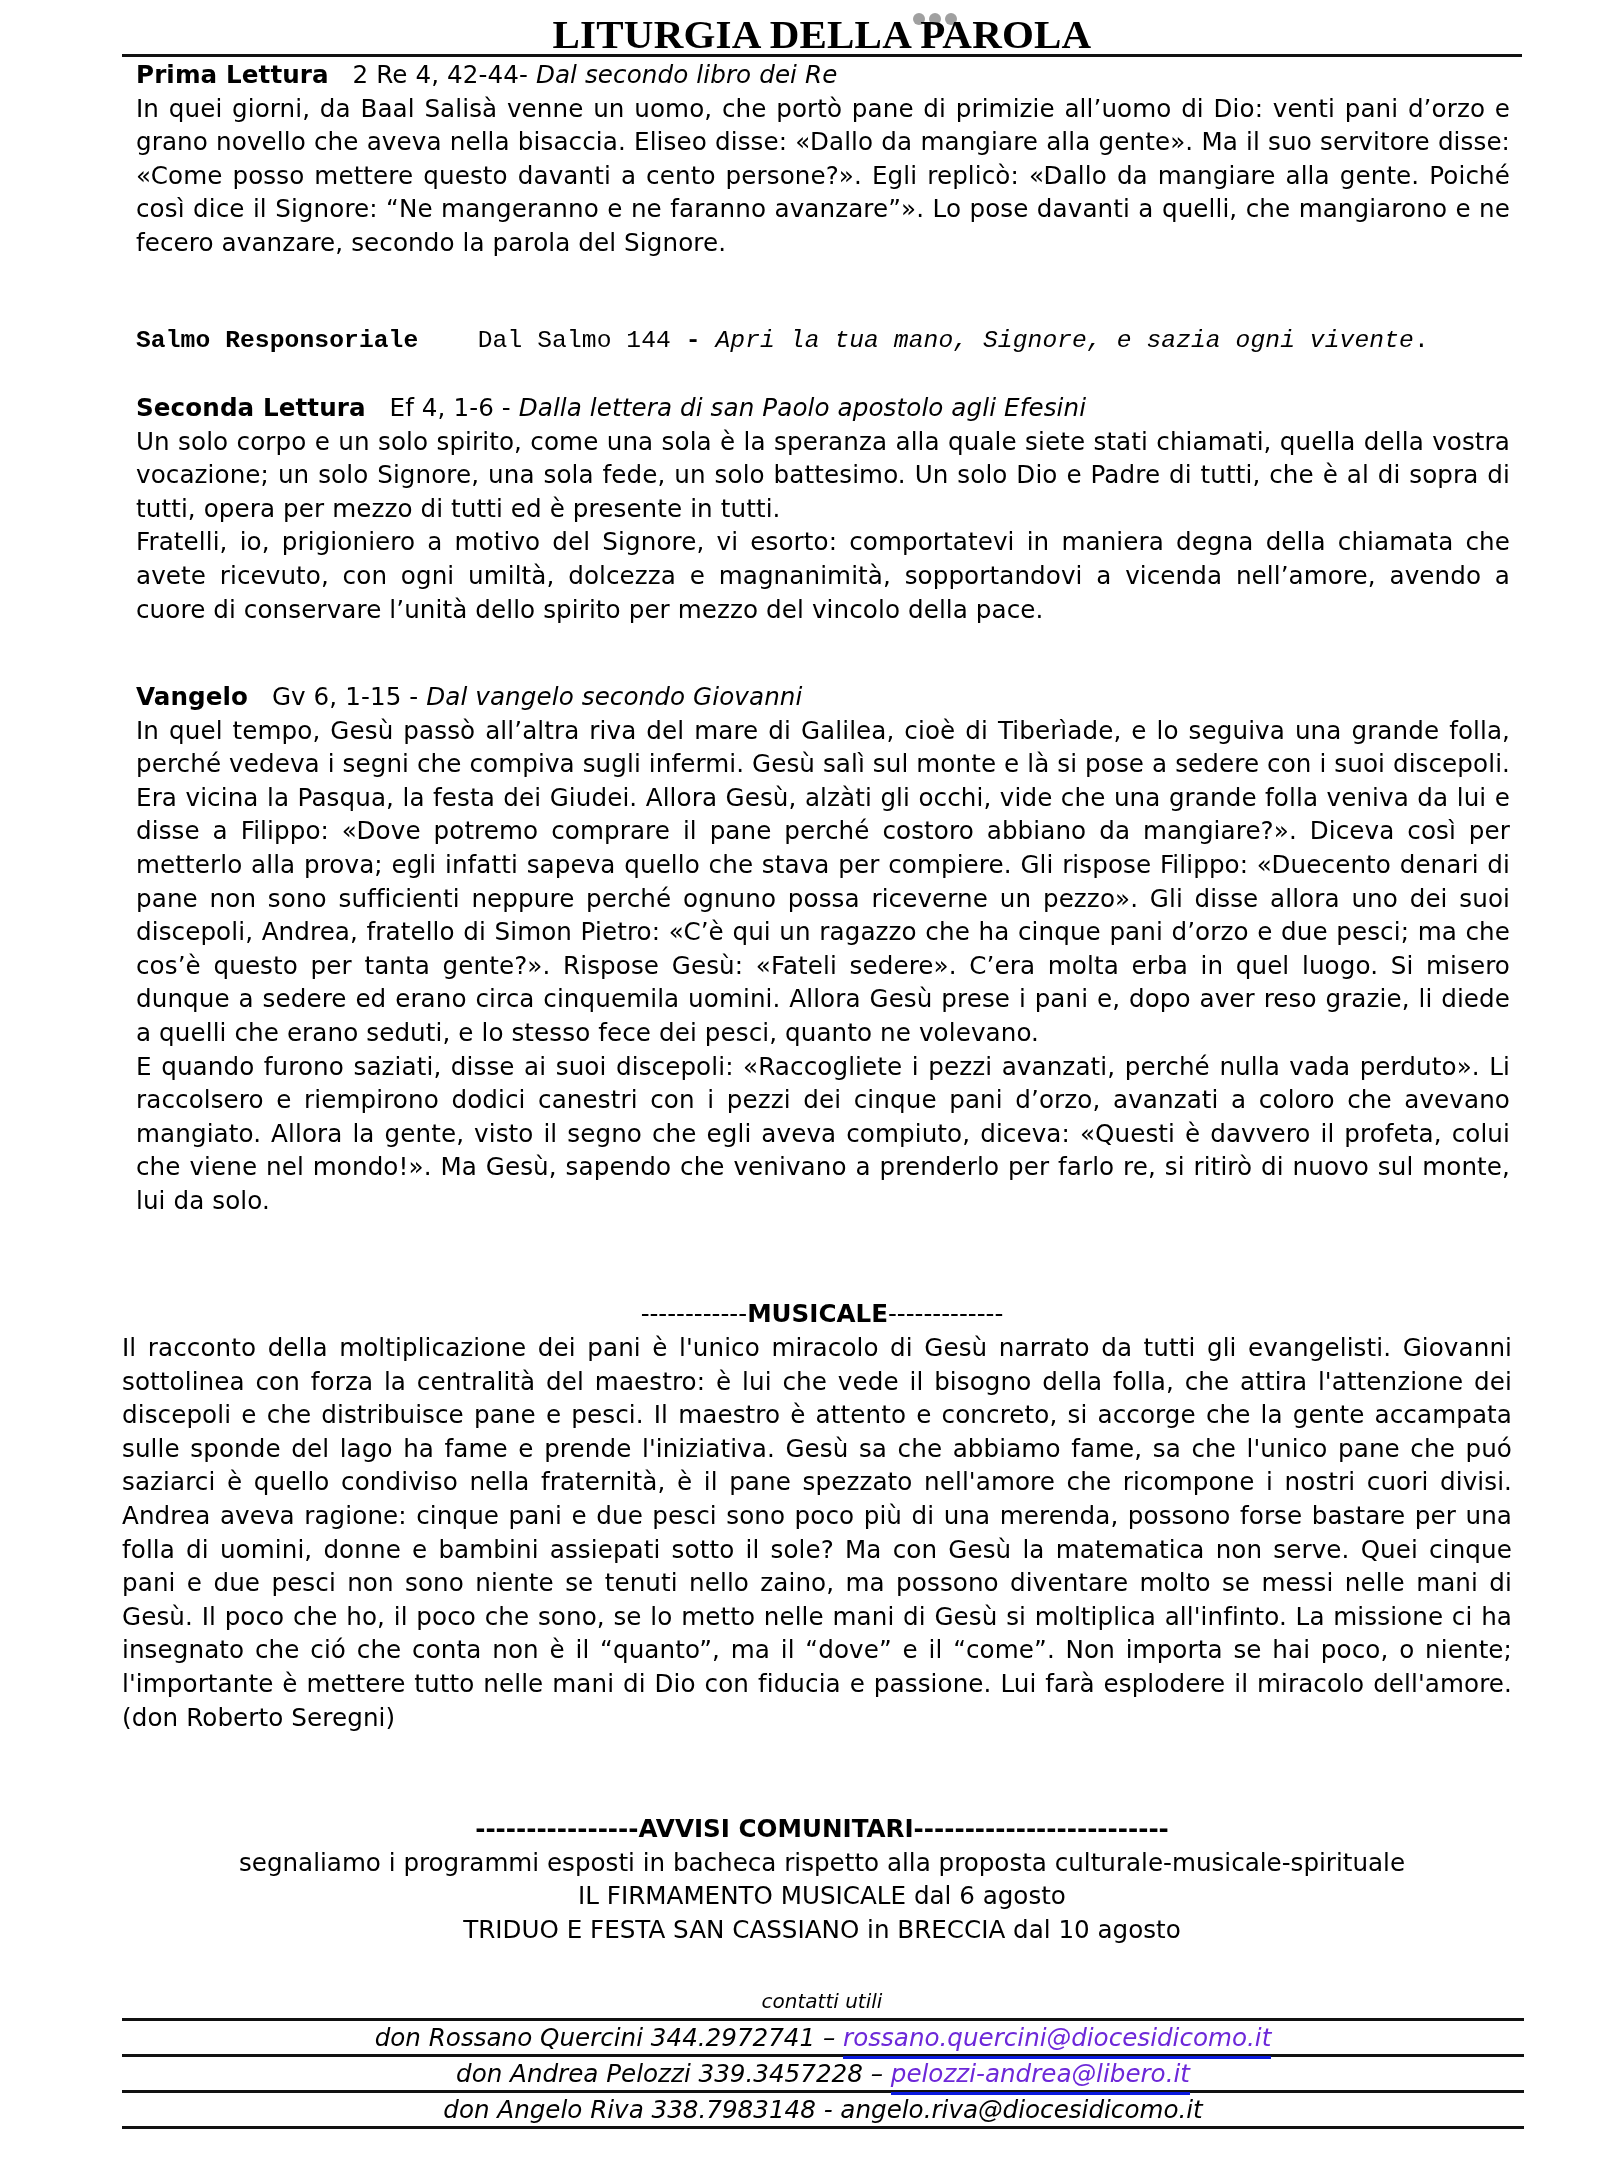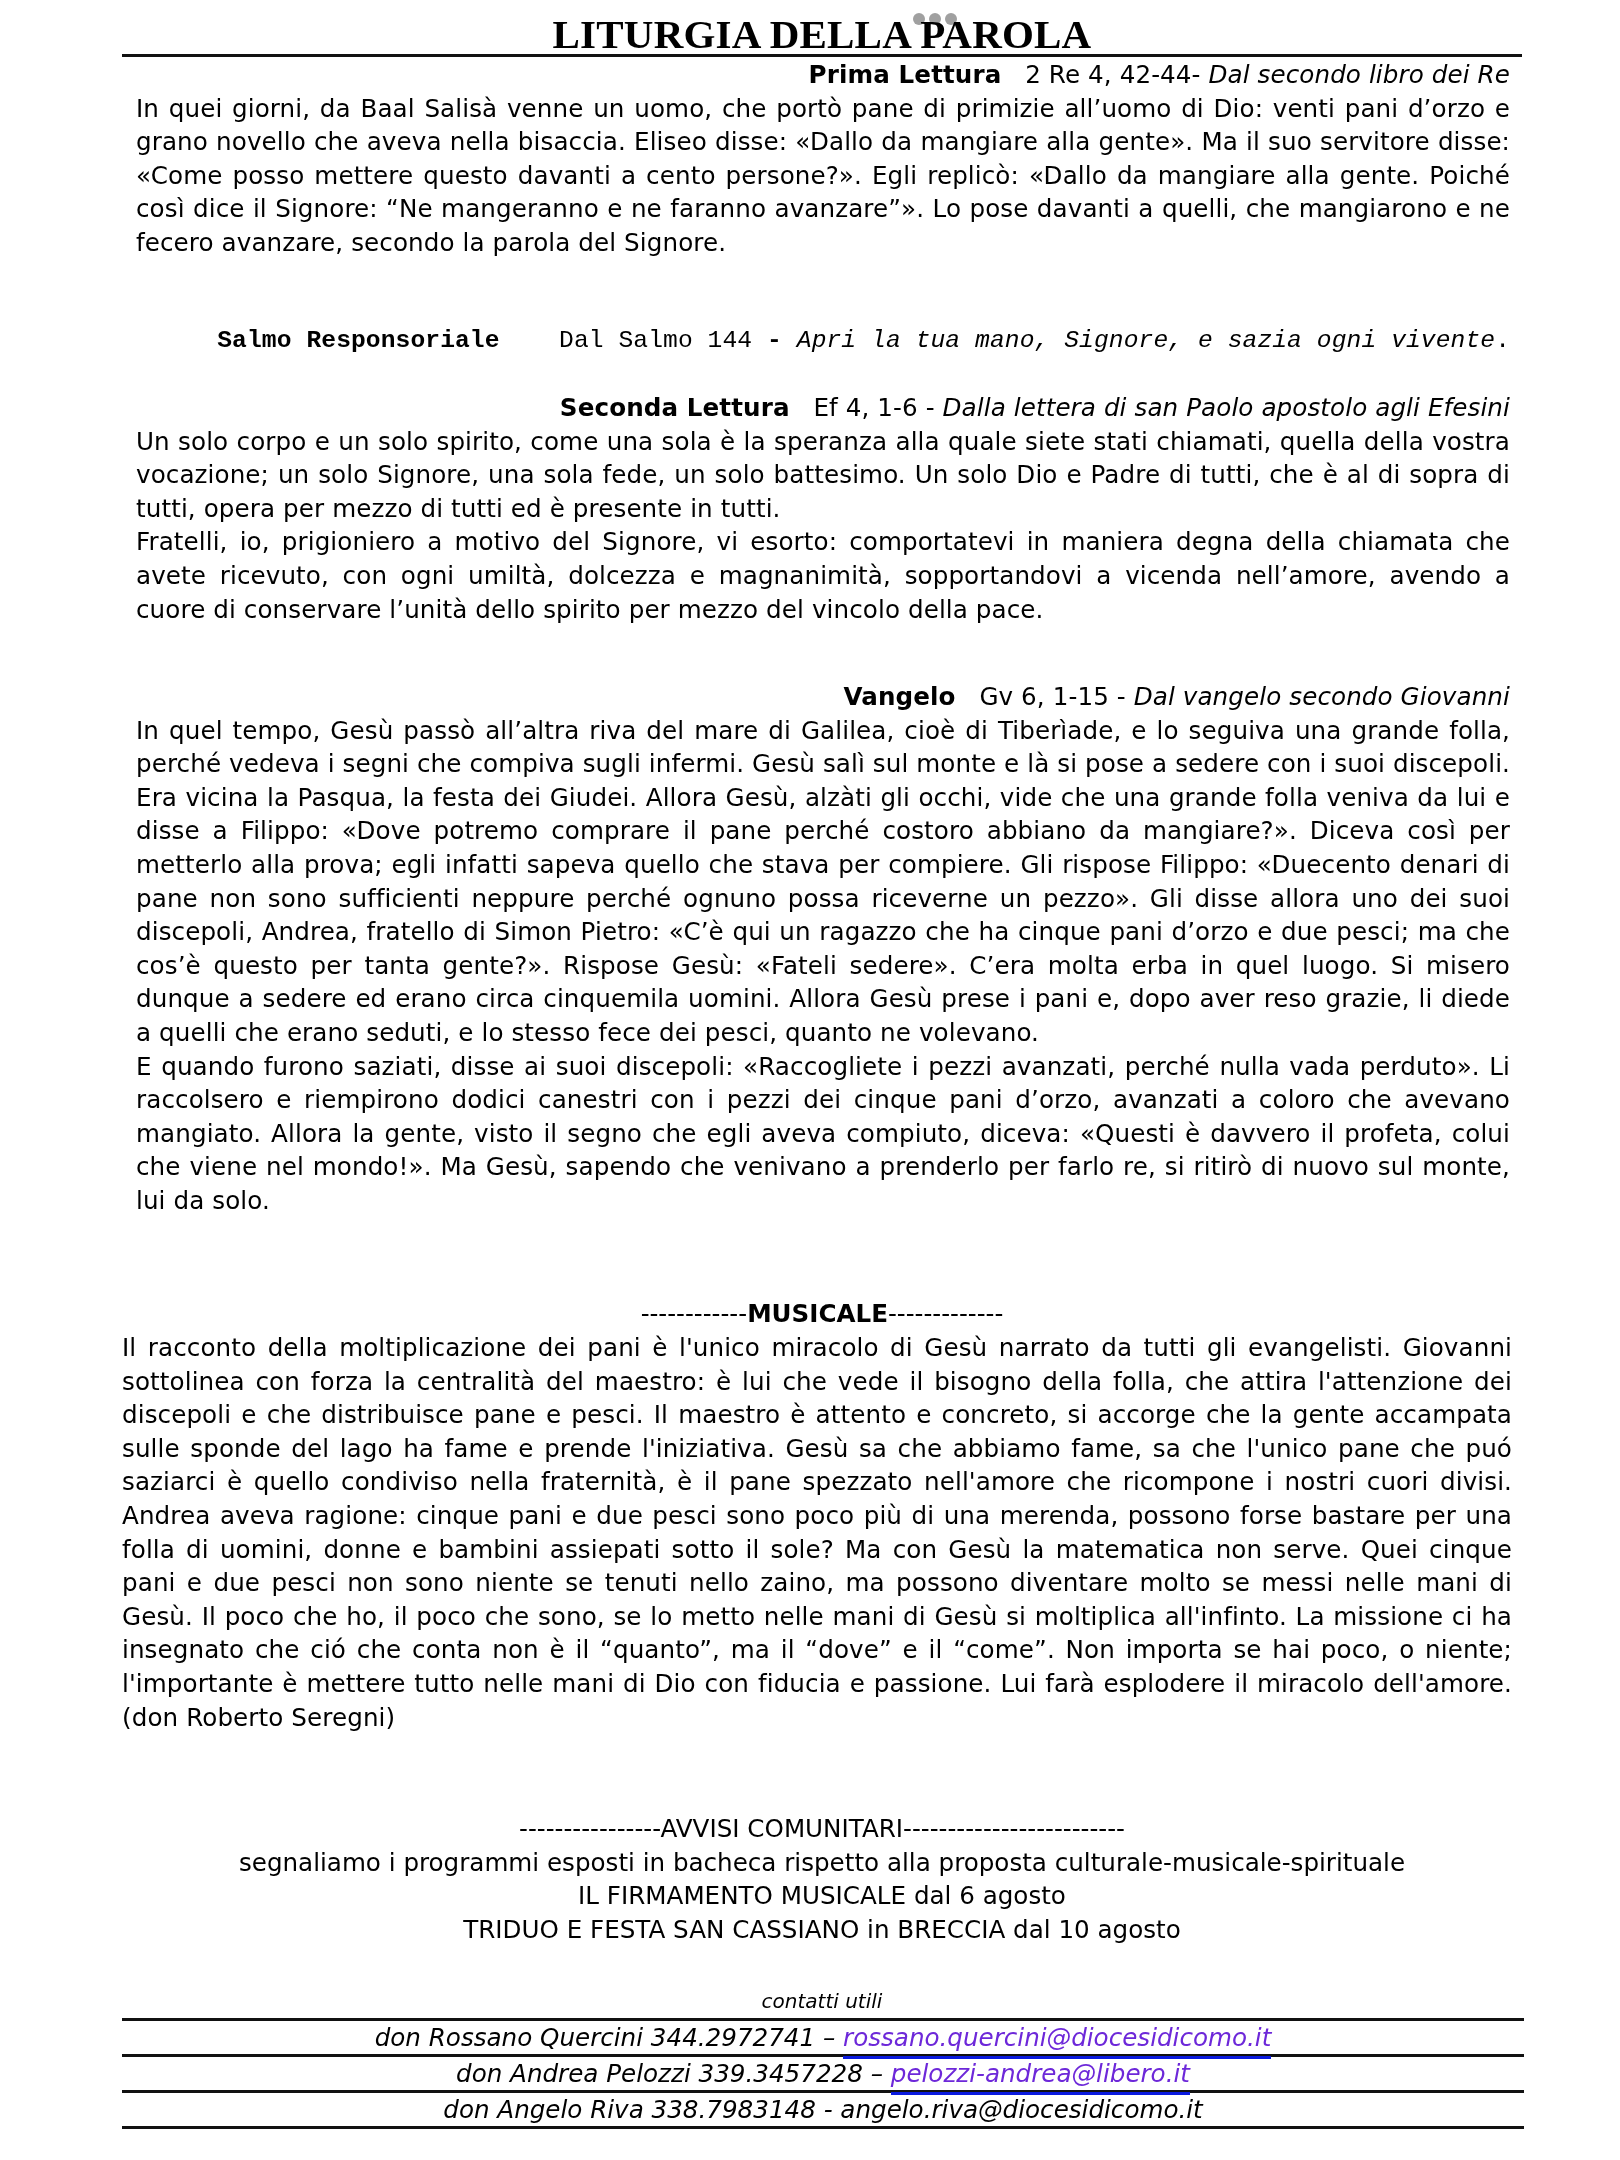--- a/index.html
+++ b/index.html
@@ -20,21 +20,21 @@
     font-size: 41px; letter-spacing: 0.2px; line-height: 36px;
   }
   .rule-top { position: absolute; left: 0; top: 54px; width: 1400px; height: 3px; background: #111; }
 
   
   .text-block {
     position: absolute; font-size: 24.6px; line-height: 33.6px;
     text-align: justify; letter-spacing: 0.1px;
   }
   .reading { left: 136px; width: 1374px; }
-  .heading-line { white-space: nowrap; text-align: right; }
+  .heading-line { white-space: nowrap; text-align: left; }
   .heading-line b { font-weight: bold; }
   .heading-line i { font-style: italic; }
   .para { margin: 0; text-align: justify; text-align-last: left; }
 
   
   .section-title {
     position: absolute; left: 122px; width: 1400px; text-align: center;
     font-size: 24.6px; line-height: 33.6px; white-space: nowrap;
   }
   .section-title b { font-weight: bold; }
@@ -98,21 +98,21 @@
     <p class="para">E quando furono saziati, disse ai suoi discepoli: «Raccogliete i pezzi avanzati, perché nulla vada perduto». Li raccolsero e riempirono dodici canestri con i pezzi dei cinque pani d’orzo, avanzati a coloro che avevano mangiato. Allora la gente, visto il segno che egli aveva compiuto, diceva: «Questi è davvero il profeta, colui che viene nel mondo!». Ma Gesù, sapendo che venivano a prenderlo per farlo re, si ritirò di nuovo sul monte, lui da solo.</p>
   </div>
 
   <div class="section-title" style="top: 1297px;">
     <span>------------</span><b>MUSICALE</b><span>-------------</span>
   </div>
   <div class="text-block commento" style="top: 1331px;">
     <p class="para">Il racconto della moltiplicazione dei pani è l'unico miracolo di Gesù narrato da tutti gli evangelisti. Giovanni sottolinea con forza la centralità del maestro: è lui che vede il bisogno della folla, che attira l'attenzione dei discepoli e che distribuisce pane e pesci. Il maestro è attento e concreto, si accorge che la gente accampata sulle sponde del lago ha fame e prende l'iniziativa. Gesù sa che abbiamo fame, sa che l'unico pane che puó saziarci è quello condiviso nella fraternità, è il pane spezzato nell'amore che ricompone i nostri cuori divisi. Andrea aveva ragione: cinque pani e due pesci sono poco più di una merenda, possono forse bastare per una folla di uomini, donne e bambini assiepati sotto il sole? Ma con Gesù la matematica non serve. Quei cinque pani e due pesci non sono niente se tenuti nello zaino, ma possono diventare molto se messi nelle mani di Gesù. Il poco che ho, il poco che sono, se lo metto nelle mani di Gesù si moltiplica all'infinto. La missione ci ha insegnato che ció che conta non è il “quanto”, ma il “dove” e il “come”. Non importa se hai poco, o niente; l'importante è mettere tutto nelle mani di Dio con fiducia e passione. Lui farà esplodere il miracolo dell'amore. (don Roberto Seregni)</p>
   </div>
 
-  <div class="avvisi-line" style="top: 1812px; font-weight: normal;">----------------AVVISI  COMUNITARI-------------------------</div>
+  <div class="avvisi-line" style="top: 1812px; font-weight: bold;">----------------AVVISI  COMUNITARI-------------------------</div>
   <div class="avvisi-line" style="top: 1846px;">segnaliamo i programmi esposti in bacheca rispetto alla proposta culturale-musicale-spirituale</div>
   <div class="avvisi-line" style="top: 1879px;">IL FIRMAMENTO MUSICALE dal 6 agosto</div>
   <div class="avvisi-line" style="top: 1913px;">TRIDUO E FESTA SAN CASSIANO in BRECCIA dal 10 agosto</div>
 
   <div class="contacts-title">contatti utili</div>
   <div class="contacts-table">
     <div class="contact-row">
       <span>don Rossano Quercini 344.2972741 – </span><a>rossano.quercini@diocesidicomo.it</a>
     </div>
     <div class="contact-row">

